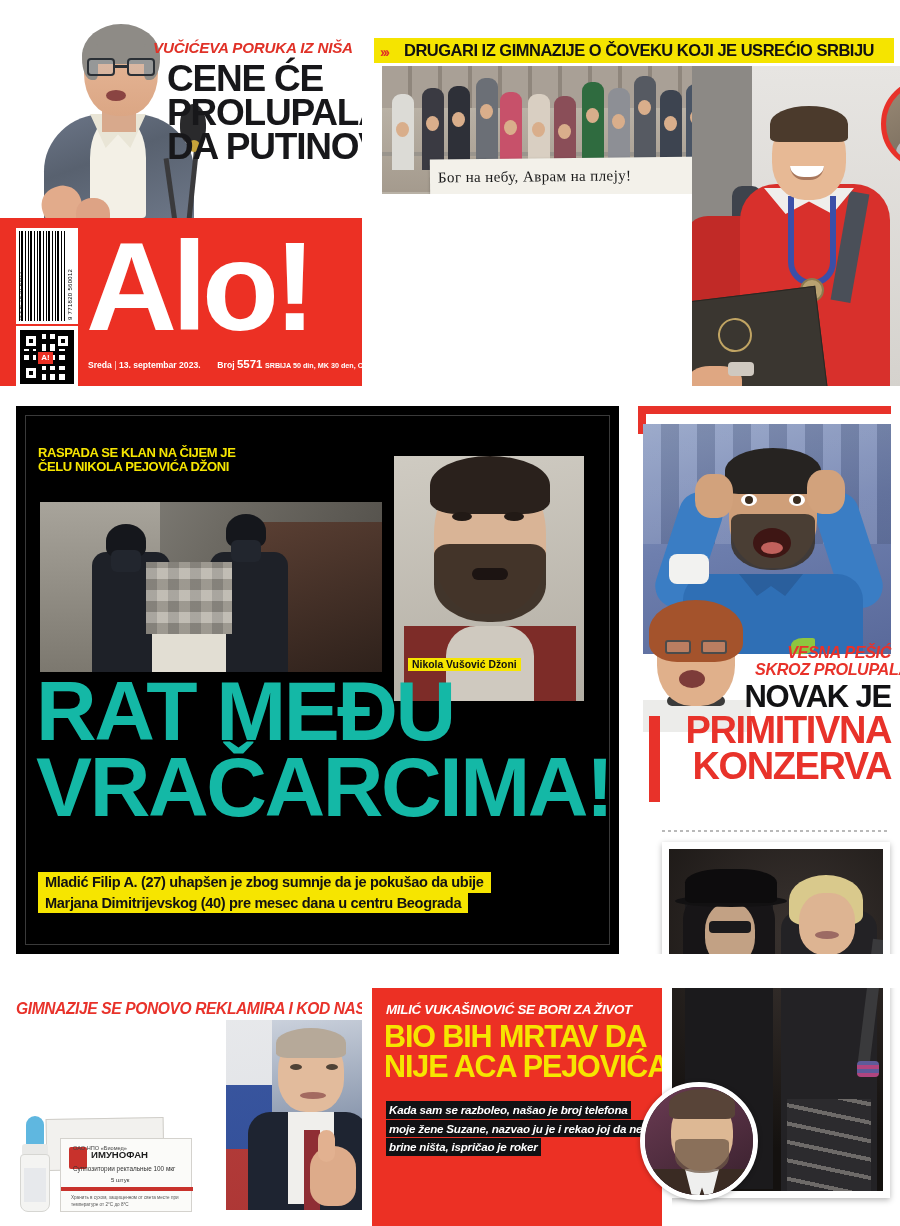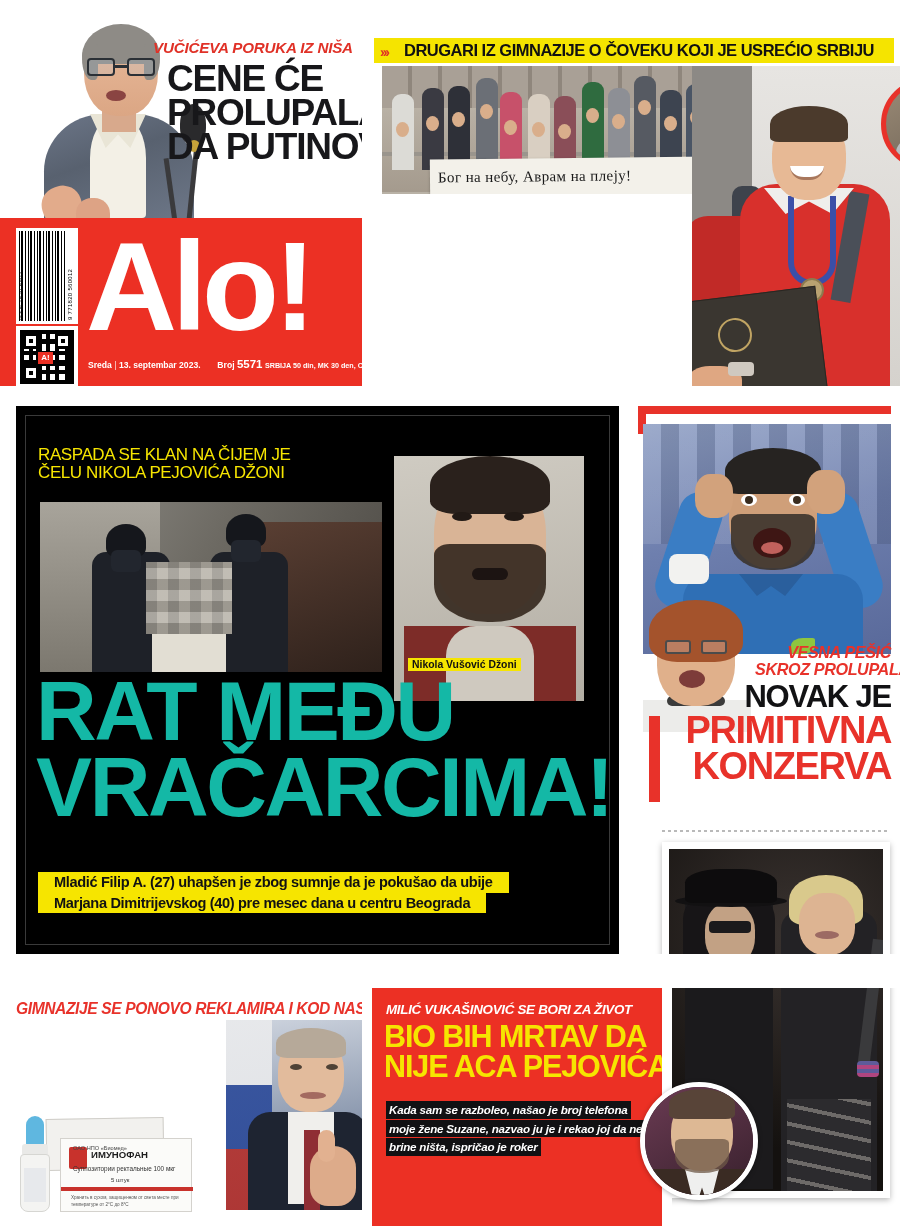--- a/index.html
+++ b/index.html
@@ -129,22 +129,22 @@
     font-weight: bold; font-size: 45px; line-height: .94; letter-spacing: -1.8px; }
   #tr-head span { display:block; white-space:nowrap; }
   #tr-sub { position: absolute; left: 372px; top: 338px; width: 315px; }
   #tr-sub span { display:inline-block; background:#f5e400; color:#111; font-weight:bold; font-size:14.2px;
     font-style: italic; line-height: 1.32; letter-spacing:-.4px; padding: 0 2px; white-space: nowrap; }
 
   
   #main-story { position: absolute; left: 16px; top: 406px; width: 603px; height: 548px; background: #000;
     padding: 9px; }
   #main-inner { position: relative; width: 100%; height: 100%; border: 1px solid #3a3a3a; }
-  #ms-kicker { position: absolute; left: 22px; top: 40px; width: 420px; color: #f6e500; font-weight: normal;
-    font-size: 17px; line-height: 1.06; letter-spacing: -.4px; }
+  #ms-kicker { position: absolute; left: 22px; top: 40px; width: 420px; color: #f6e500; font-weight: bold;
+    font-size: 13px; line-height: 1.06; letter-spacing: -.4px; }
   #ms-kicker span { display:block; white-space:nowrap; }
   #ms-photo { position: absolute; left: 24px; top: 96px; width: 342px; height: 170px; overflow: hidden;
     background: linear-gradient(120deg,#8e8c86 0%,#6d6a63 45%,#4a4742 100%); }
   .ms-wall { position:absolute; left:0; top:0; width:120px; height:170px; background:linear-gradient(180deg,#a8a49b,#7c786f);}
   .ms-car  { position:absolute; right:0; top:20px; width:130px; height:150px; background:linear-gradient(160deg,#5a3f33,#2e211b);}
   .ms-cop  { position:absolute; width:78px; height:120px; background:#1e2128; border-radius:14px 14px 0 0; bottom:0;}
   .ms-cop.l{ left:52px; } .ms-cop.r{ left:170px; }
   .ms-helm { position:absolute; width:40px; height:34px; background:#15171c; border-radius:50% 50% 30% 30%;}
   .ms-helm.l{ left:66px; top:22px;} .ms-helm.r{ left:186px; top:12px;}
   .ms-face { position:absolute; width:30px; height:22px; background:#22262e; border-radius:6px;}
@@ -166,21 +166,21 @@
   .mug-eye.l{left:58px; top:56px;} .mug-eye.r{left:110px; top:56px;}
   .mug-shirt{position:absolute; left:10px; top:170px; width:172px; height:76px; background:#7d2c28;}
   .mug-shirt2{position:absolute; left:52px; top:170px; width:88px; height:76px; background:#cfc9bf; border-radius:30px 30px 0 0;}
   #ms-mug-cap { position:absolute; left:392px; top:252px; background:#f6e500; color:#111;
     font-size:10.4px; font-weight:bold; padding:1px 4px; white-space:nowrap; }
   #ms-head { position: absolute; left: 20px; top: 268px; width: 560px; color: #14b8a6; font-weight: bold;
     font-size: 84px; line-height: .9; letter-spacing: -2.4px; }
   #ms-head span { display:block; white-space:nowrap; }
   #ms-cap { position: absolute; left: 22px; top: 466px; width: 560px; }
   #ms-cap span { display:inline-block; background:#f6e500; color:#121212; font-weight:bold;
-    font-size:14.6px; line-height:1.42; letter-spacing:-.35px; padding:0 16px; white-space:nowrap; }
+    font-size:14.6px; line-height:1.42; letter-spacing:-.35px; padding:0 7px; white-space:nowrap; }
 
   
   #right-col { position: absolute; left: 633px; top: 406px; width: 258px; height: 420px; }
   #rc-frame { position:absolute; left:5px; top:0; width:253px; height:8px; background:#e8322a; }
   #rc-frame2{ position:absolute; left:5px; top:0; width:8px; height:28px; background:#e8322a; }
   #novak-photo { position:absolute; left:10px; top:18px; width:248px; height:230px; overflow:hidden;
     background: linear-gradient(165deg,#8f9fc4 0%,#6e7fae 45%,#59699a 100%); }
   .nv-crowd{ position:absolute; left:0; top:0; width:248px; height:120px;
     background: repeating-linear-gradient(90deg, rgba(255,255,255,.12) 0 18px, rgba(0,0,0,.10) 18px 36px); }
   .nv-shirt{ position:absolute; left:40px; top:150px; width:180px; height:110px; background:#2f6fb5; border-radius:26px 26px 0 0;}

